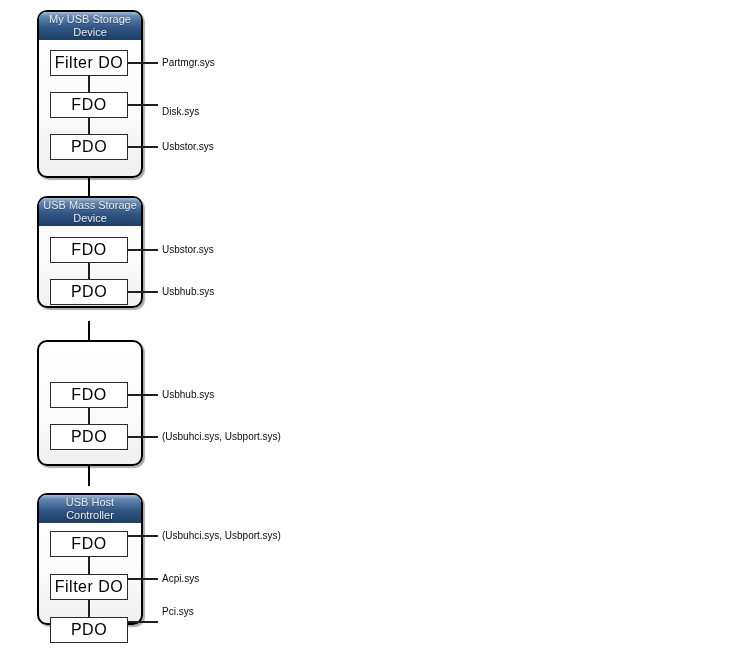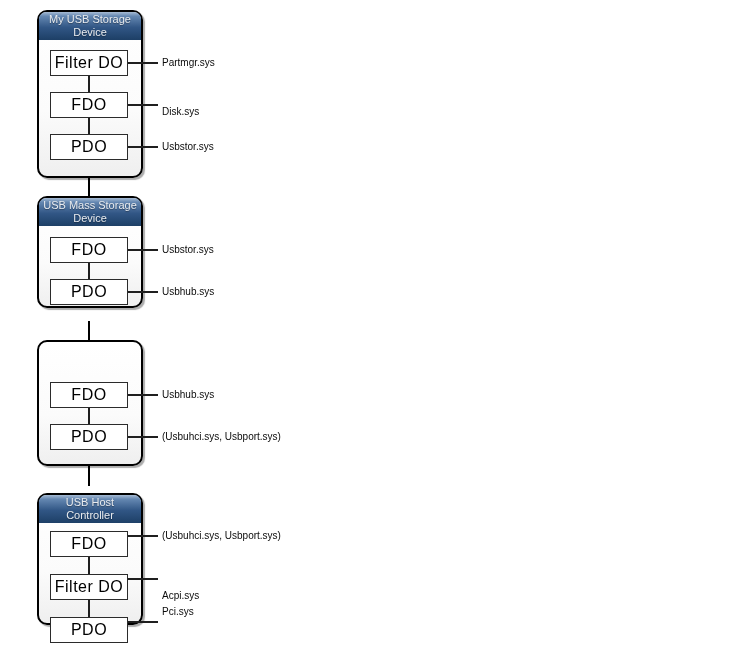--- a/index.html
+++ b/index.html
@@ -102,17 +102,17 @@
     <div class="dobox" style="top:36px;">FDO</div>
     <div class="vline" style="top:62px;height:17px;"></div>
     <div class="dobox" style="top:79px;">Filter DO</div>
     <div class="vline" style="top:105px;height:17px;"></div>
     <div class="dobox" style="top:122px;">PDO</div>
   </div>
 
   <div class="leader" style="top:535px;"></div>
   <div class="dlabel" style="top:528px;">(Usbuhci.sys, Usbport.sys)</div>
   <div class="leader" style="top:578px;"></div>
-  <div class="dlabel" style="top:588px;">Acpi.sys</div>
+  <div class="dlabel" style="top:571px;">Acpi.sys</div>
   <div class="leader" style="top:621px;"></div>
   <div class="dlabel" style="top:604px;">Pci.sys</div>
 
 </div>
 
 </body></html>

